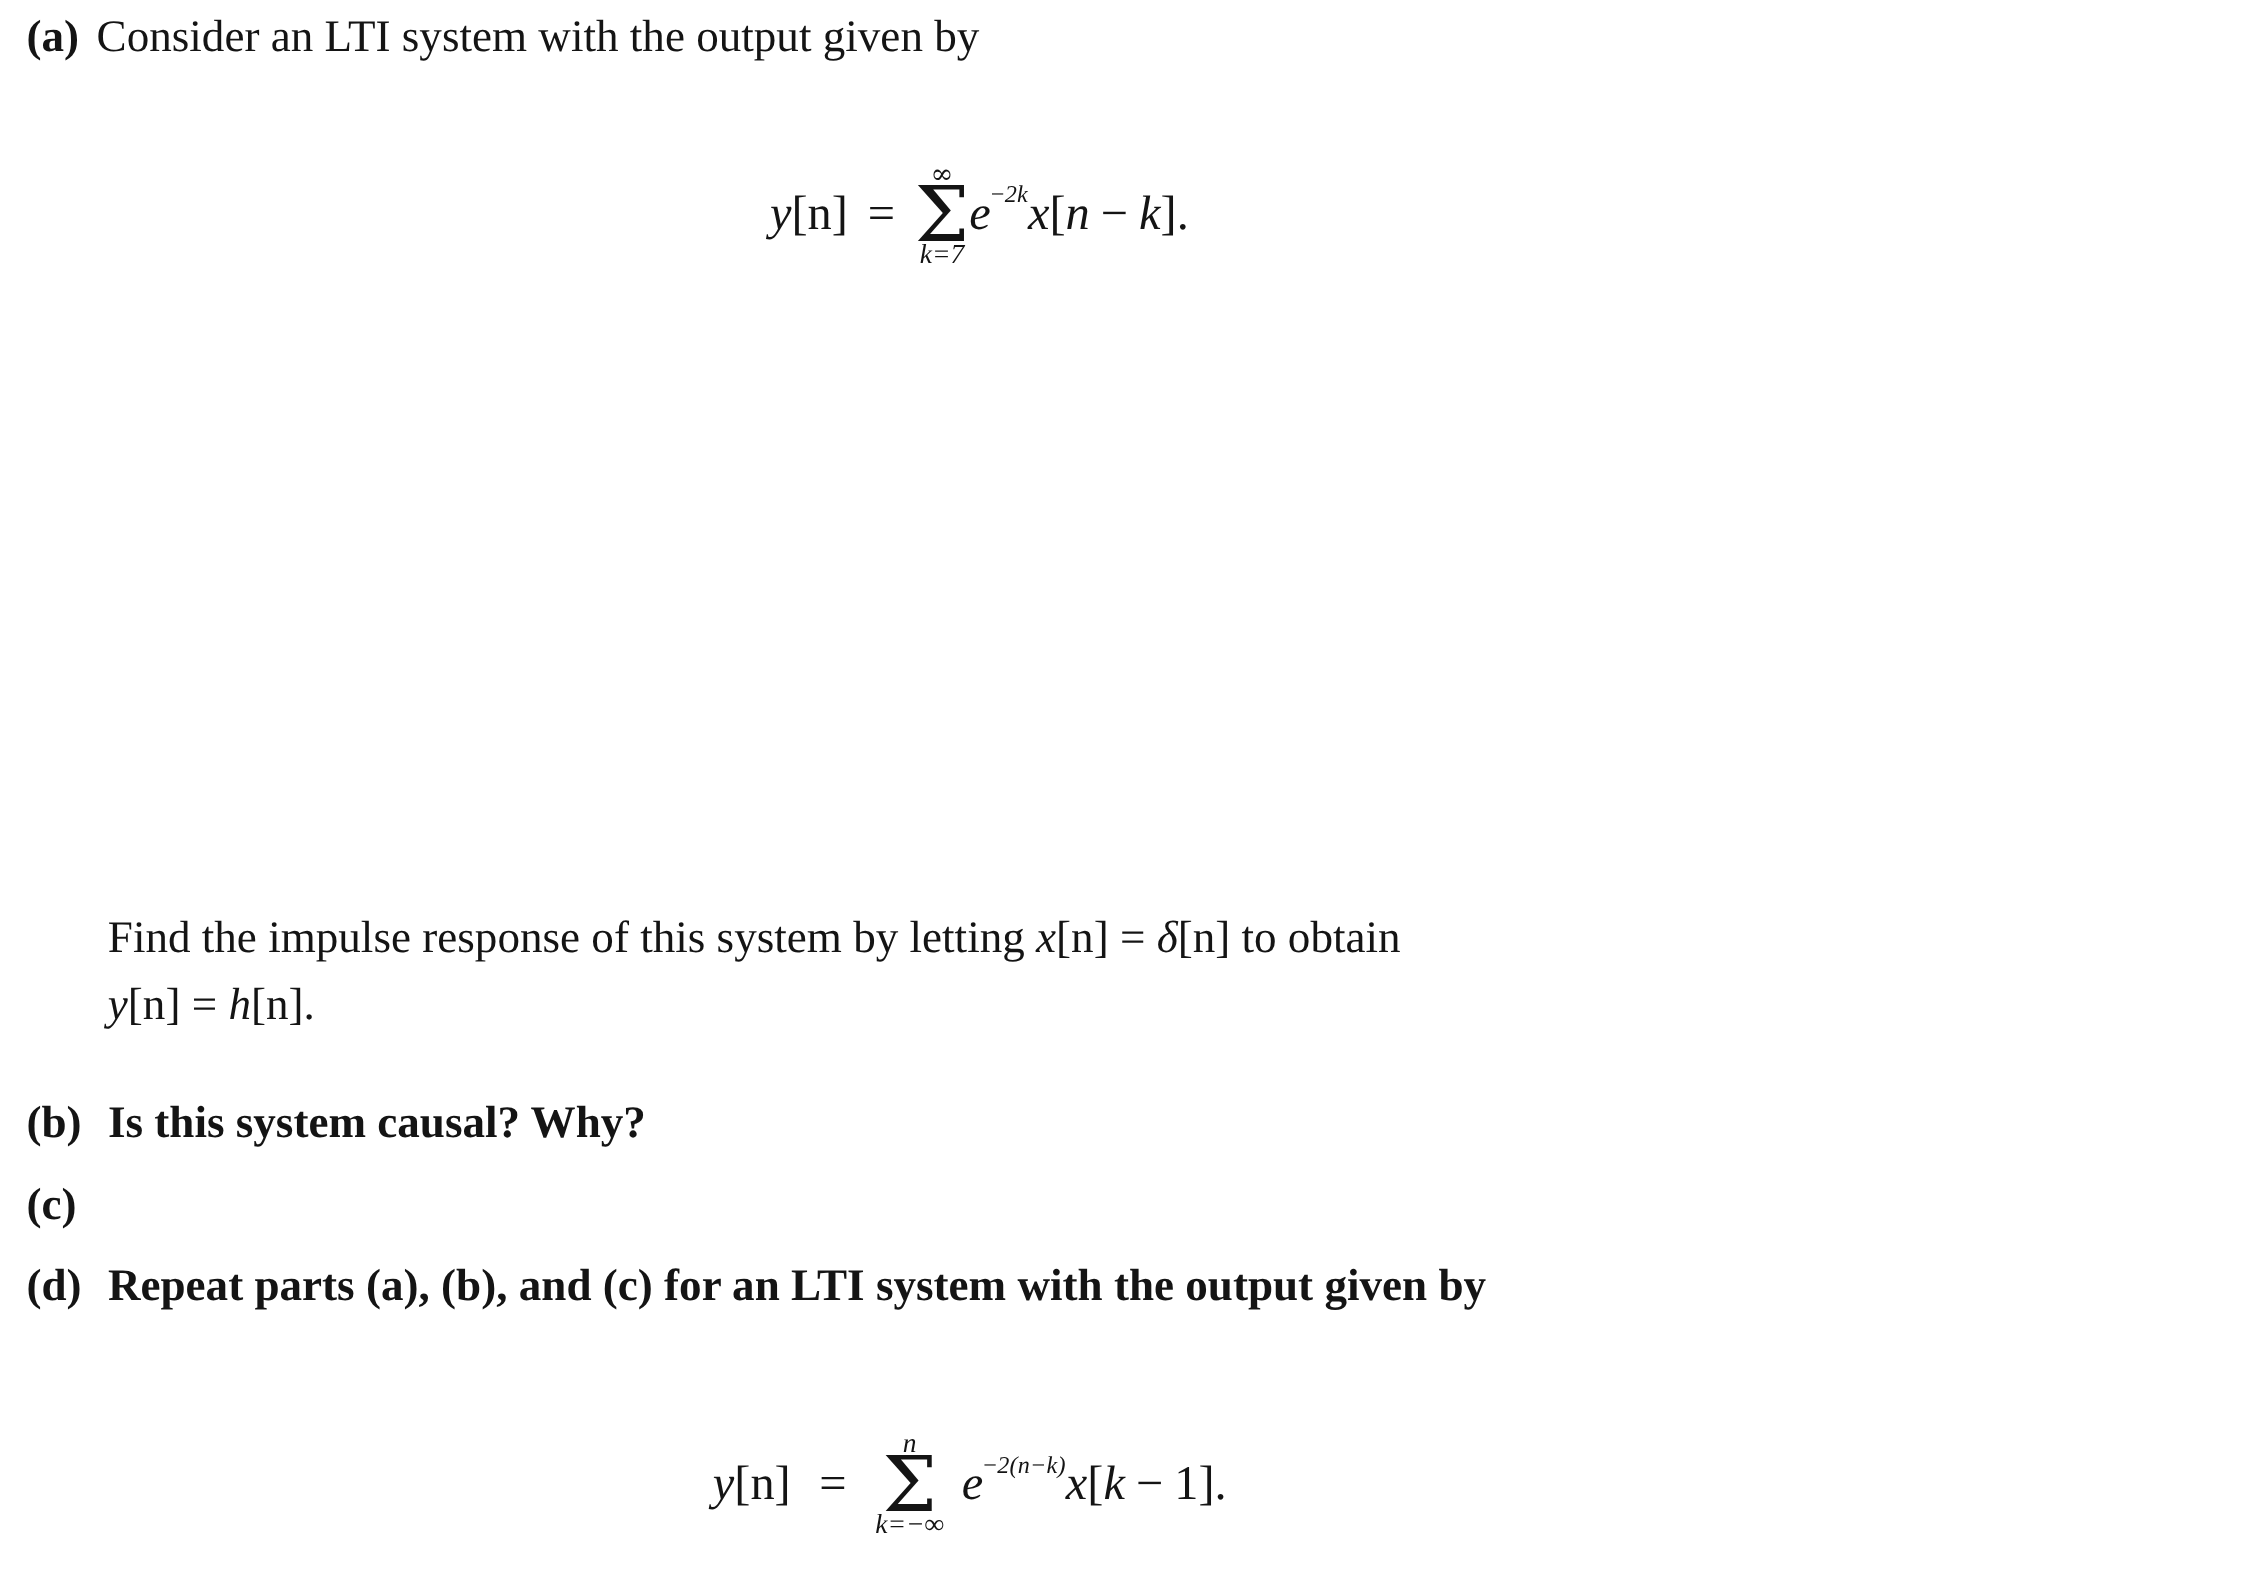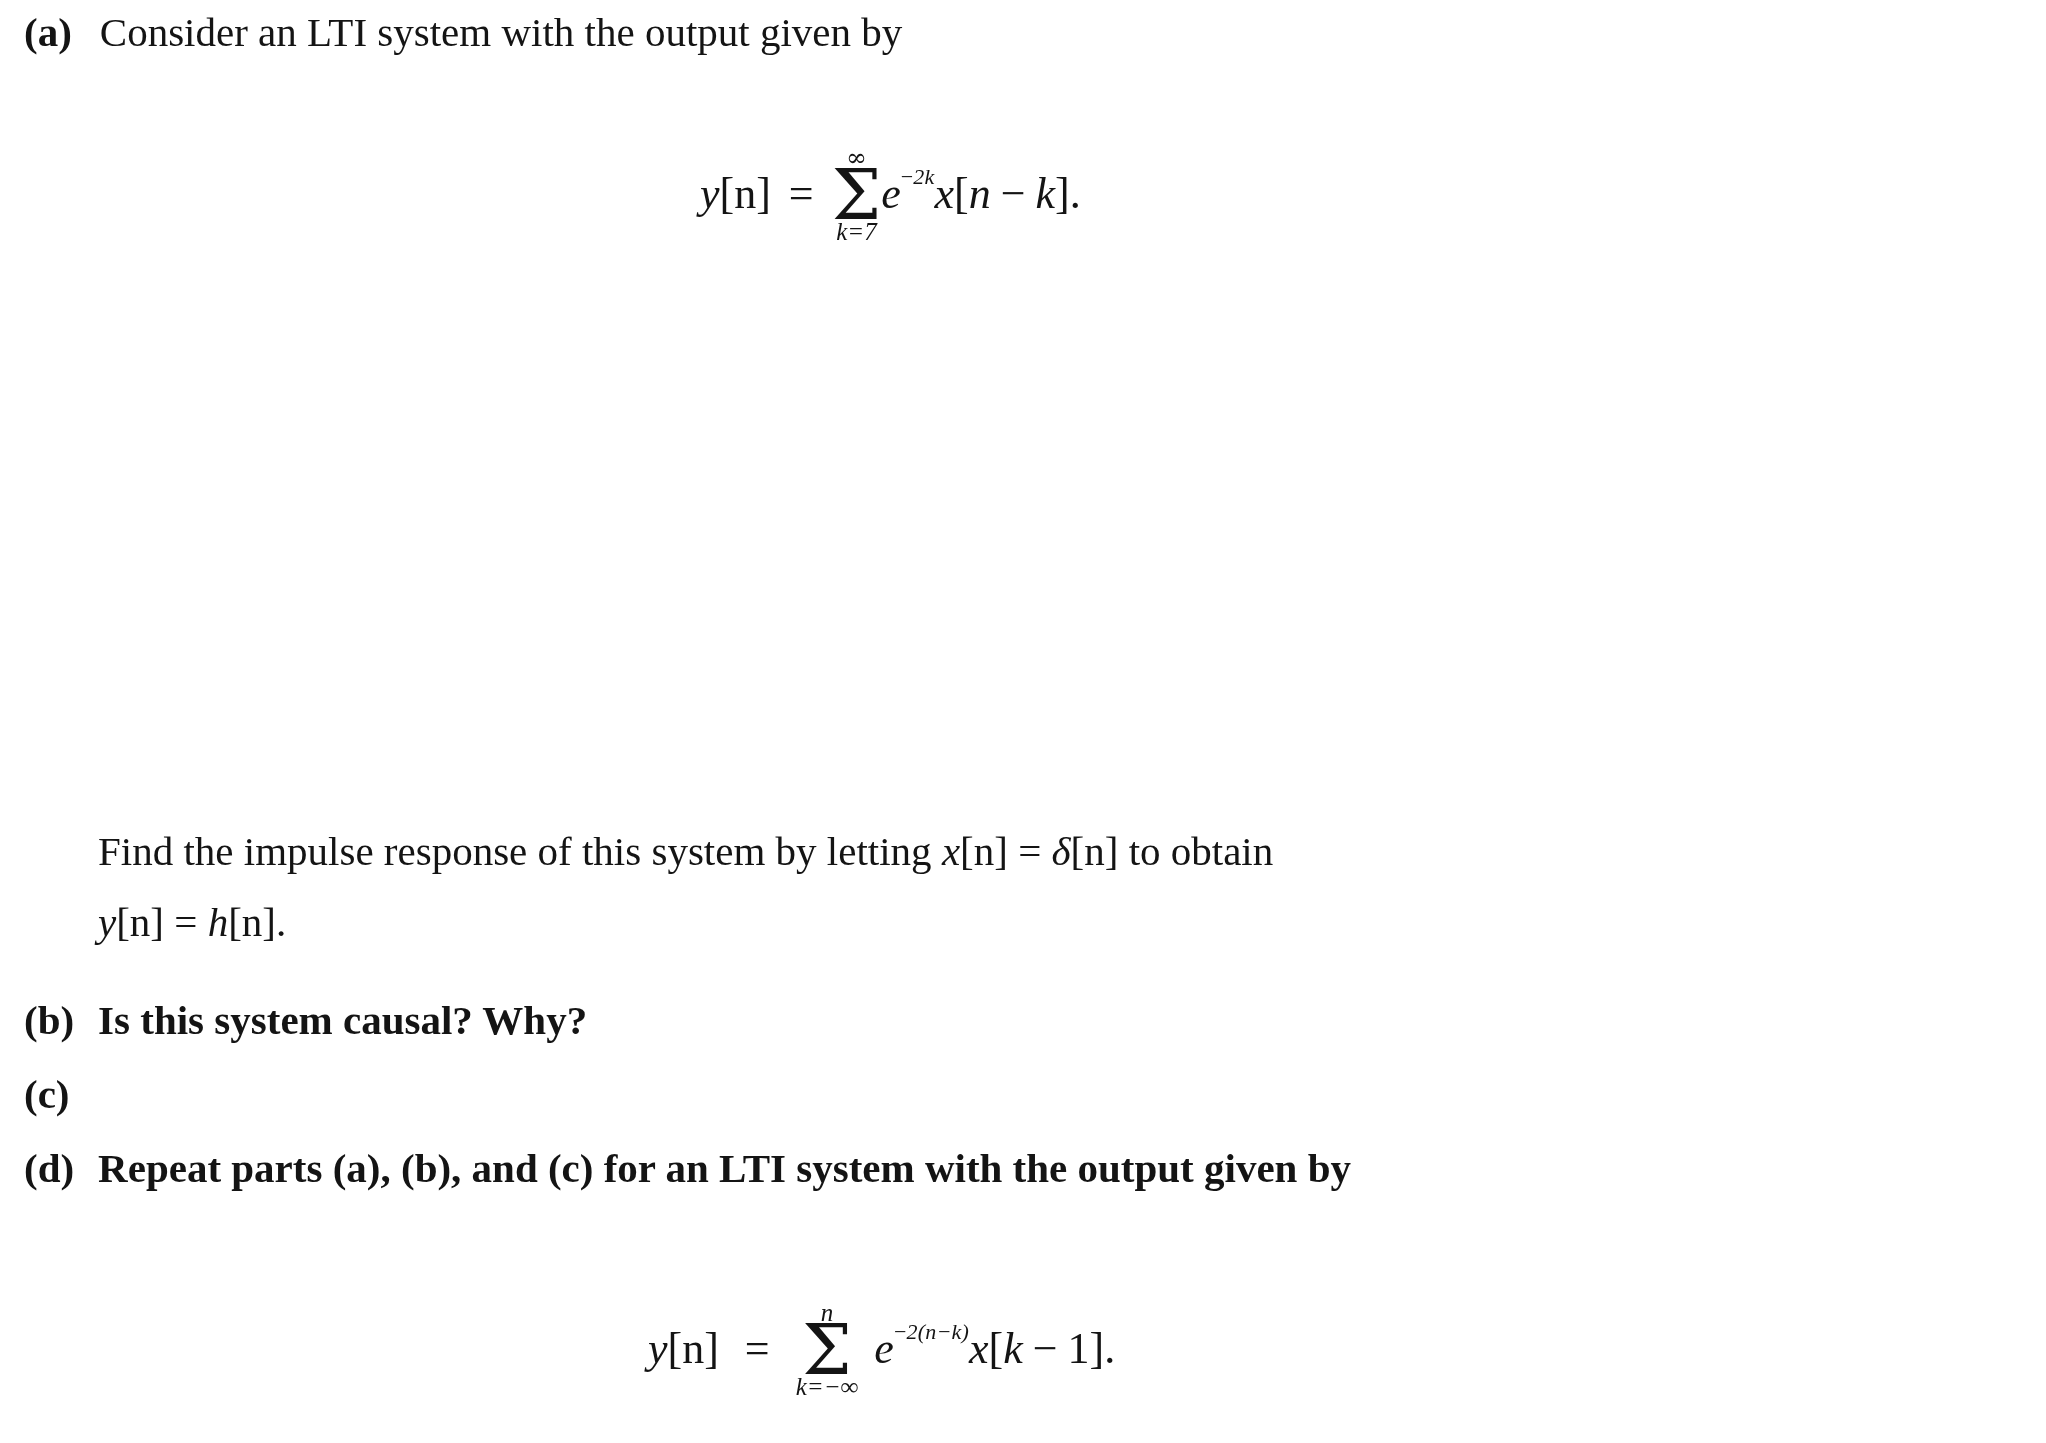--- a/index.html
+++ b/index.html
@@ -112,21 +112,21 @@
   }
   .sp-m { display: inline-block; width: 16px; }
 </style>
 </head>
 <body>
 
 <div class="page">
 
   <div class="item" style="left:24px; top:8px;">
     <span class="label">(a)</span>
-    <span class="body-text" style="margin-left:28px;text-align:right;">Consider an LTI system with the output given by</span>
+    <span class="body-text" style="margin-left:16px;text-align:right;">Consider an LTI system with the output given by</span>
   </div>
 
   <div class="eq" style="left:700px; top:145px;">
     <span class="mvar">y</span>
       <span class="brk">[n]</span>
     <span class="eqsign">=</span>
     <span class="sum">
       <span class="lim lim-top inf">∞</span>
       <span class="sigma">Σ</span>
       <span class="lim lim-bot">k=7</span>
@@ -139,21 +139,21 @@
       <span class="minus">−</span>
       <span class="mvar">k</span>
       <span class="brk">]</span>
       <span class="brk">.</span>
   </div>
 
   <div class="para" style="position:absolute; left:98px; top:824px; width:1820px;">
     <div style="white-space:nowrap;">
       <span>Find  the  impulse  response  of  this  system  by  letting  </span><span class="mvar">x</span><span class="brk">[n]</span><span class="brk"> = </span><span class="mvar">δ</span><span class="brk">[n]</span><span>  to  obtain</span>
     </div>
-    <div style="white-space:nowrap; margin-top:16px;">
+    <div style="white-space:nowrap; margin-top:6px;">
       <span class="mvar">y</span><span class="brk">[n]</span><span class="brk"> = </span><span class="mvar">h</span><span class="brk">[n]</span><span class="brk">.</span>
     </div>
   </div>
 
   <div class="item" style="left:24px; top:996px;">
     <span class="label">(b)</span>
     <span class="label" style="margin-left:24px;">Is this system causal? Why?</span>
   </div>
 
   <div class="item" style="left:24px; top:1070px;">

